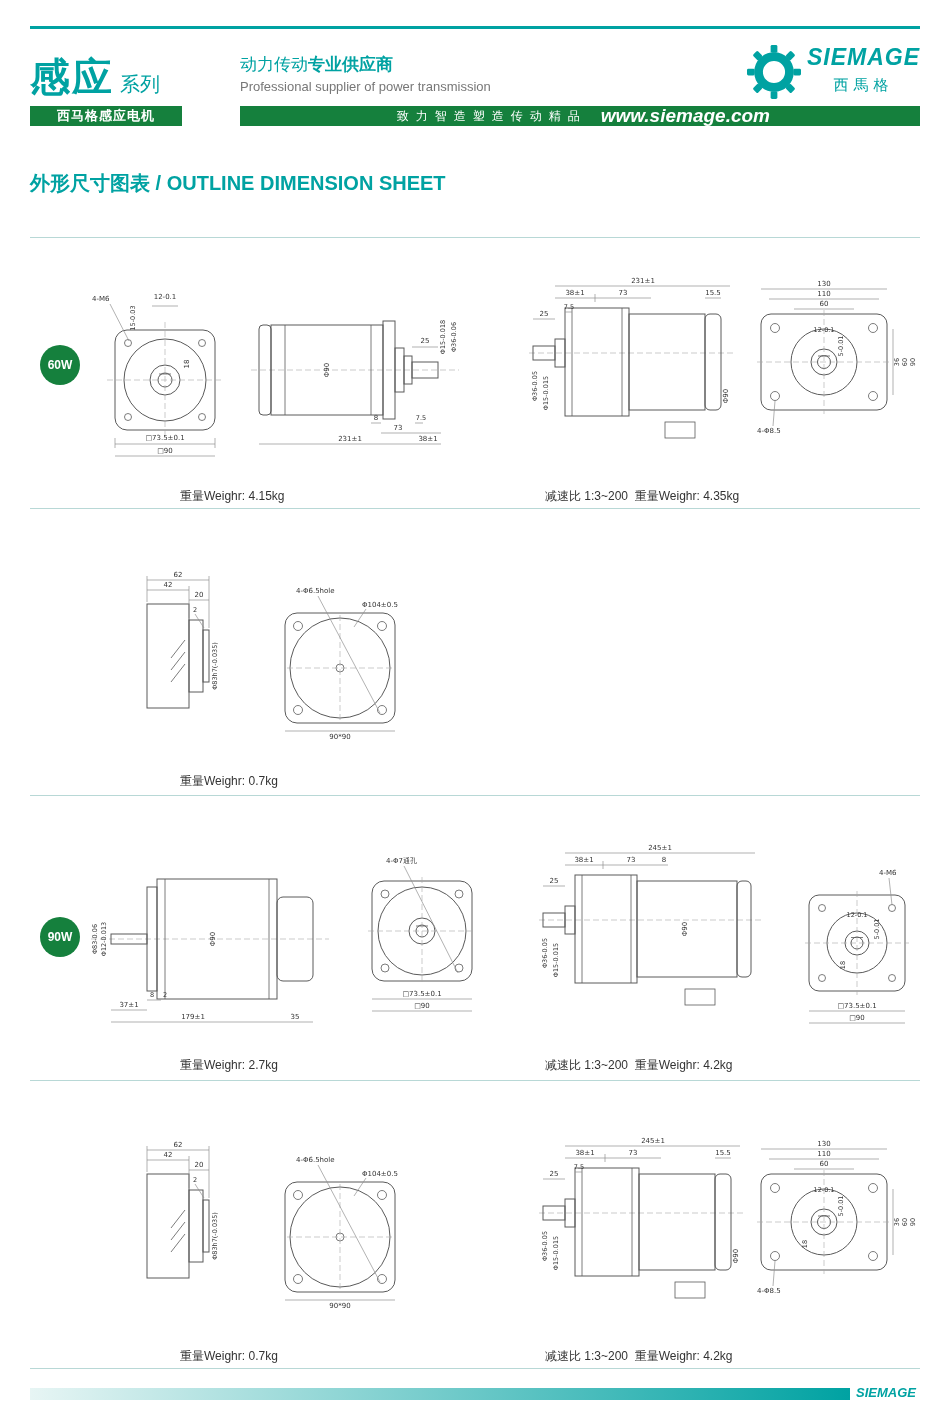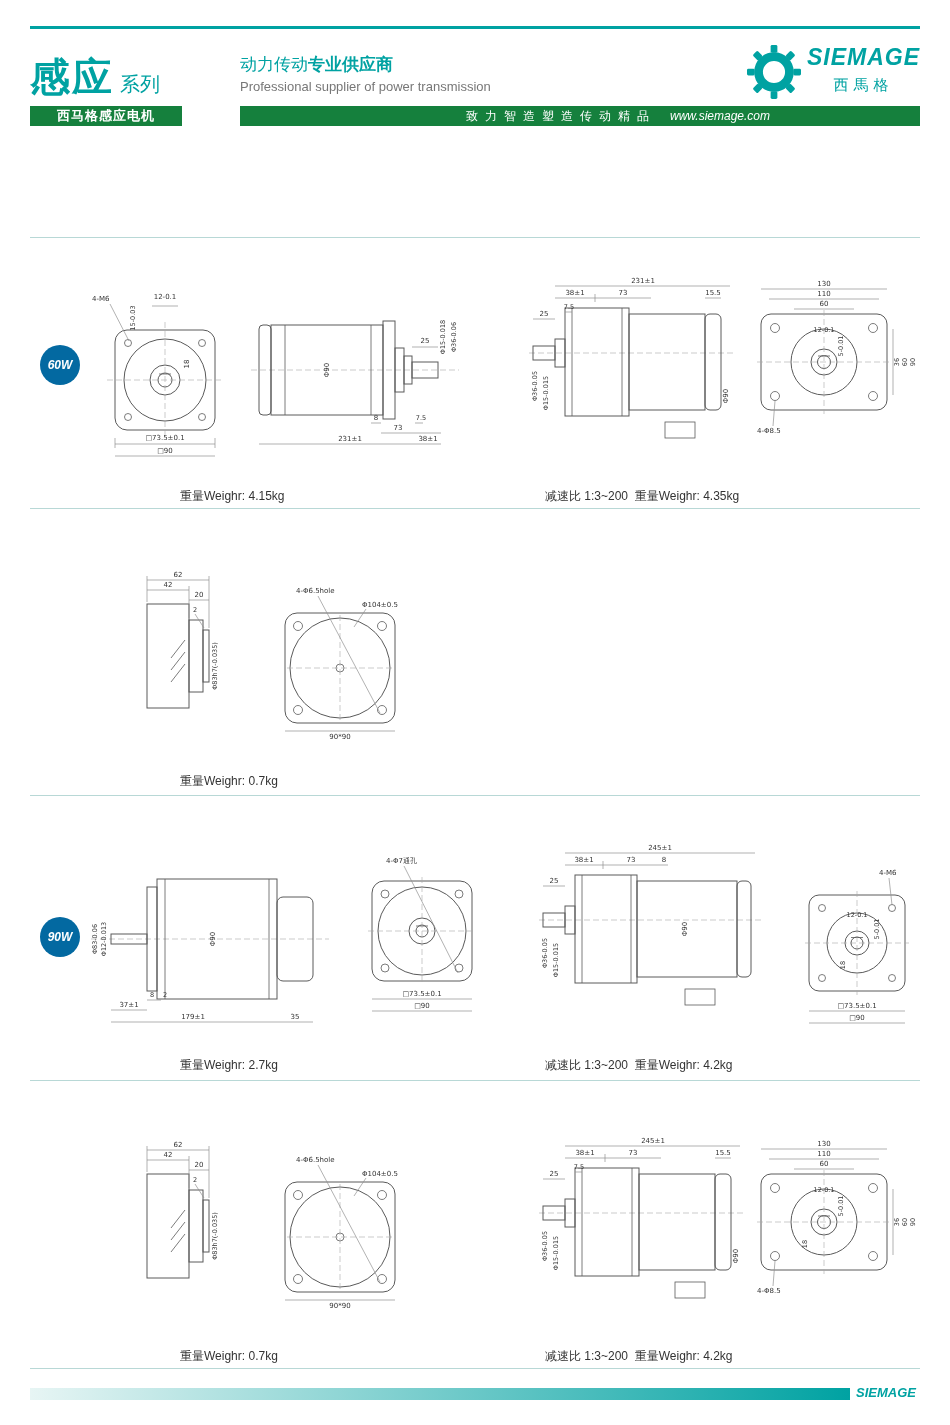--- a/index.html
+++ b/index.html
@@ -10,37 +10,37 @@
   .top-rule { position:absolute; left:30px; top:26px; width:890px; height:3px; background:#00a2a2; }
 
   .series { position:absolute; left:30px; top:50px; }
   .series-big { font-size:40px; font-weight:bold; color:#00a2a2; letter-spacing:2px; }
   .series-small { font-size:20px; color:#00a2a2; margin-left:6px; }
 
   .bar { position:absolute; top:106px; height:20px; background:#15803d; color:#fff; display:flex; align-items:center; }
   .bar-left { left:30px; width:152px; justify-content:center; font-size:13px; font-weight:bold; letter-spacing:1px; }
   .bar-right { left:240px; width:680px; justify-content:flex-end; padding-right:150px; gap:14px; }
   .slogan { font-size:12px; letter-spacing:7px; white-space:nowrap; }
-  .website { font-size:12px; font-weight:normal; font-style:italic; white-space:nowrap; }
+  .website { font-size:19px; font-weight:bold; font-style:italic; white-space:nowrap; }
 
   .tagline { position:absolute; left:240px; top:53px; font-size:17px; color:#00a2a2; }
   .tagline b { font-weight:bold; }
   .tagline-en { position:absolute; left:240px; top:79px; font-size:13px; color:#777; }
 
   .logo { position:absolute; right:30px; top:44px; display:flex; align-items:flex-start; gap:6px; }
   .brand { font-size:23px; font-weight:bold; font-style:italic; color:#00a2a2; letter-spacing:1px; }
   .brand-cn { font-size:15px; color:#00a2a2; text-align:center; letter-spacing:5px; margin-top:5px; }
 
   .page-title { position:absolute; left:30px; top:170px; font-size:20px; font-weight:bold; color:#00a2a2; }
 
   .rule { position:absolute; left:30px; width:890px; height:1px; background:#b8d8d6; }
 
   .sec { position:absolute; left:30px; width:890px; }
-  .badge { position:absolute; width:40px; height:40px; border-radius:50%; background:#0369a1; color:#fff;
-           font-size:12px; font-weight:bold; display:flex; align-items:center; justify-content:center;font-style:italic; }
+  .badge { position:absolute; width:40px; height:40px; border-radius:50%; background:#15803d; color:#fff;
+           font-size:12px; font-weight:bold; display:flex; align-items:center; justify-content:center; }
   .weight { position:absolute; font-size:12px; color:#333; white-space:pre;text-align:right; }
 
   .dwg { position:absolute; overflow:visible; }
   svg text { font-family:"DejaVu Sans",sans-serif; font-size:8px; fill:#333; }
   .t7 { font-size:7px; }
   .t6 { font-size:6.5px; }
   .mid { text-anchor:middle; }
   .ol  { fill:none; stroke:#5a5a5a; stroke-width:1; }
   .ol2 { fill:none; stroke:#5a5a5a; stroke-width:0.8; }
   .dm  { stroke:#909090; stroke-width:0.7; fill:none; }
@@ -81,20 +81,21 @@
         <rect x="24.5" y="0" width="7" height="8" rx="1.5" transform="rotate(315 28 28)"></rect>
       </g>
       <circle cx="28" cy="28" r="16" fill="none" stroke="#00a2a2" stroke-width="9"></circle>
     </svg>
     <div class="logo-text">
       <div class="brand">SIEMAGE</div>
       <div class="brand-cn">西馬格</div>
     </div>
   </div>
 
+  <h1 class="page-title">外形尺寸图表 / OUTLINE DIMENSION SHEET</h1>
   <div class="rule" style="top:237px"></div>
 
   <div class="sec" style="top:240px;height:268px">
     <div class="badge" style="left:10px;top:105px">60W</div>
 
     <svg class="dwg" style="left:60px;top:48px" width="150" height="172" viewBox="0 0 150 172">
       <g>
         <rect class="ol" x="25" y="42" width="100" height="100" rx="12"></rect>
         <circle class="ol2" cx="38" cy="55" r="3.5"></circle>
           <circle class="ol2" cx="112" cy="55" r="3.5"></circle>

